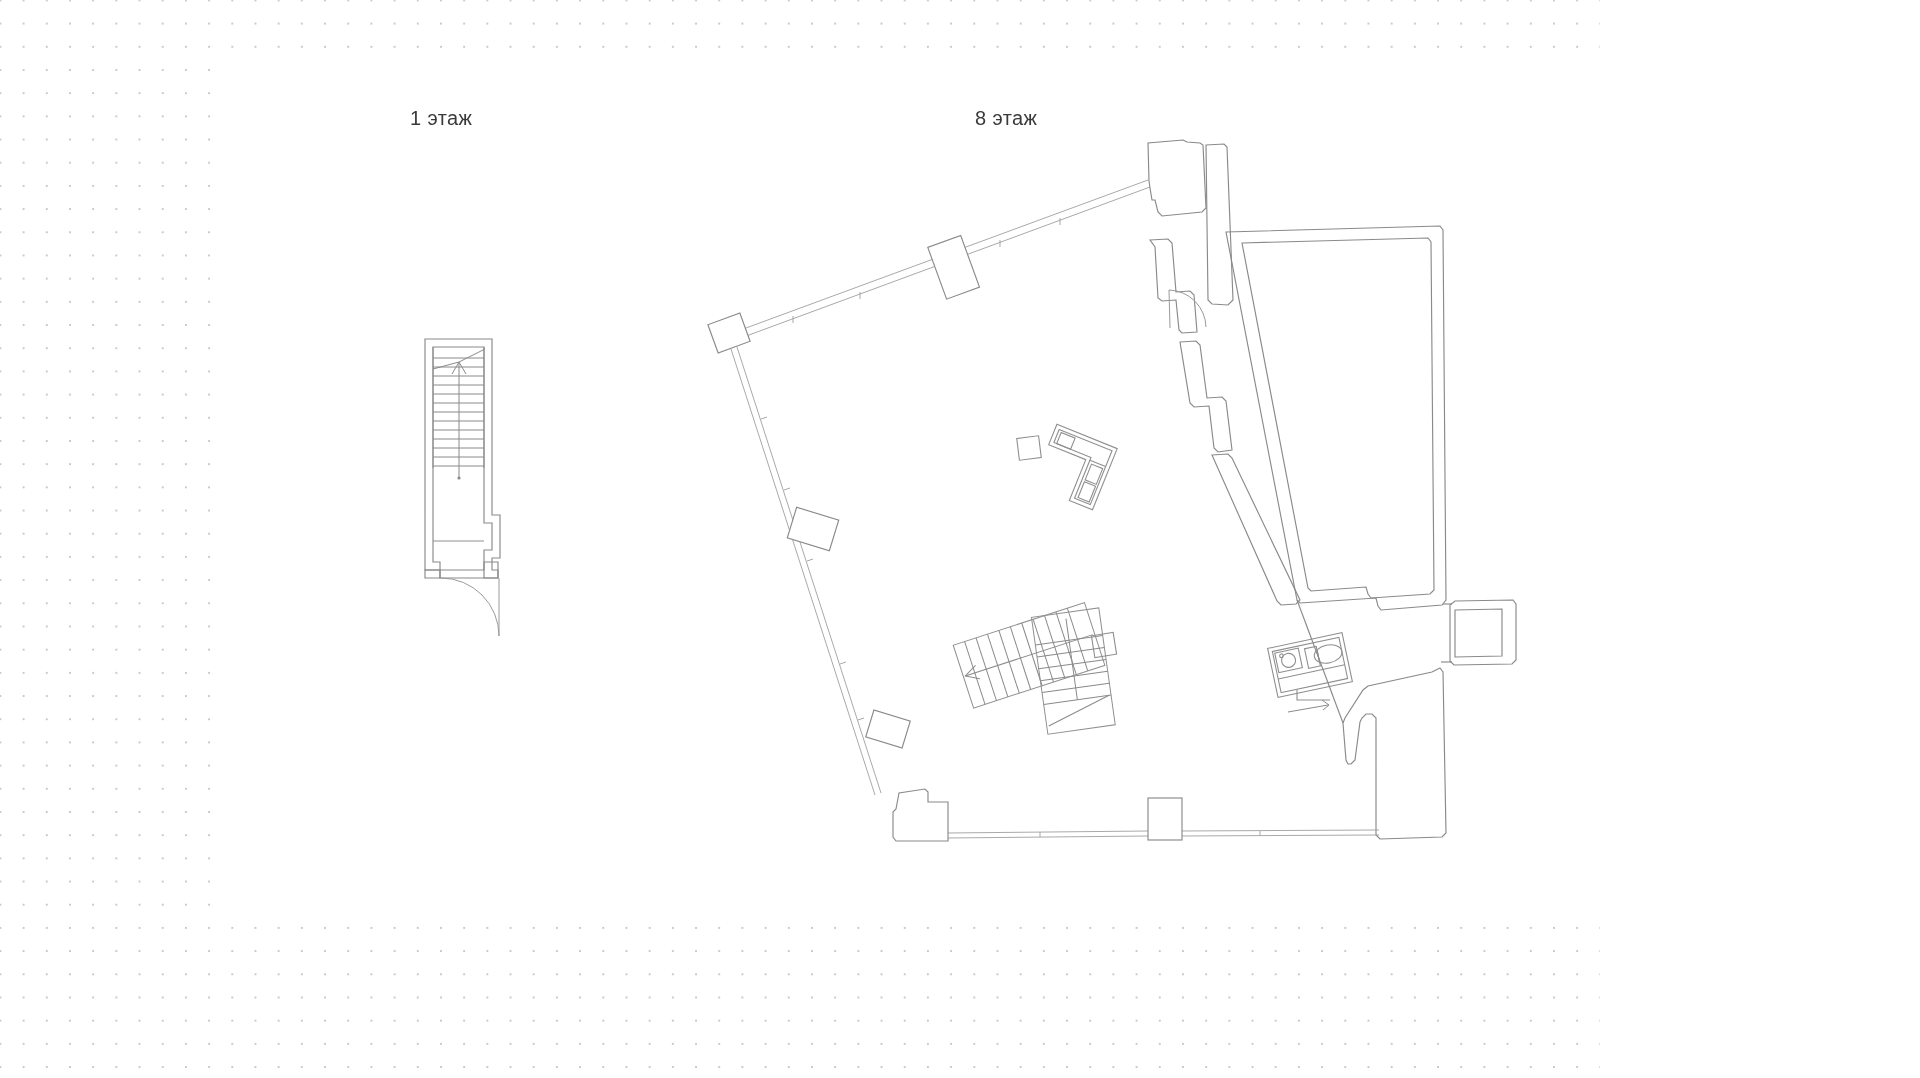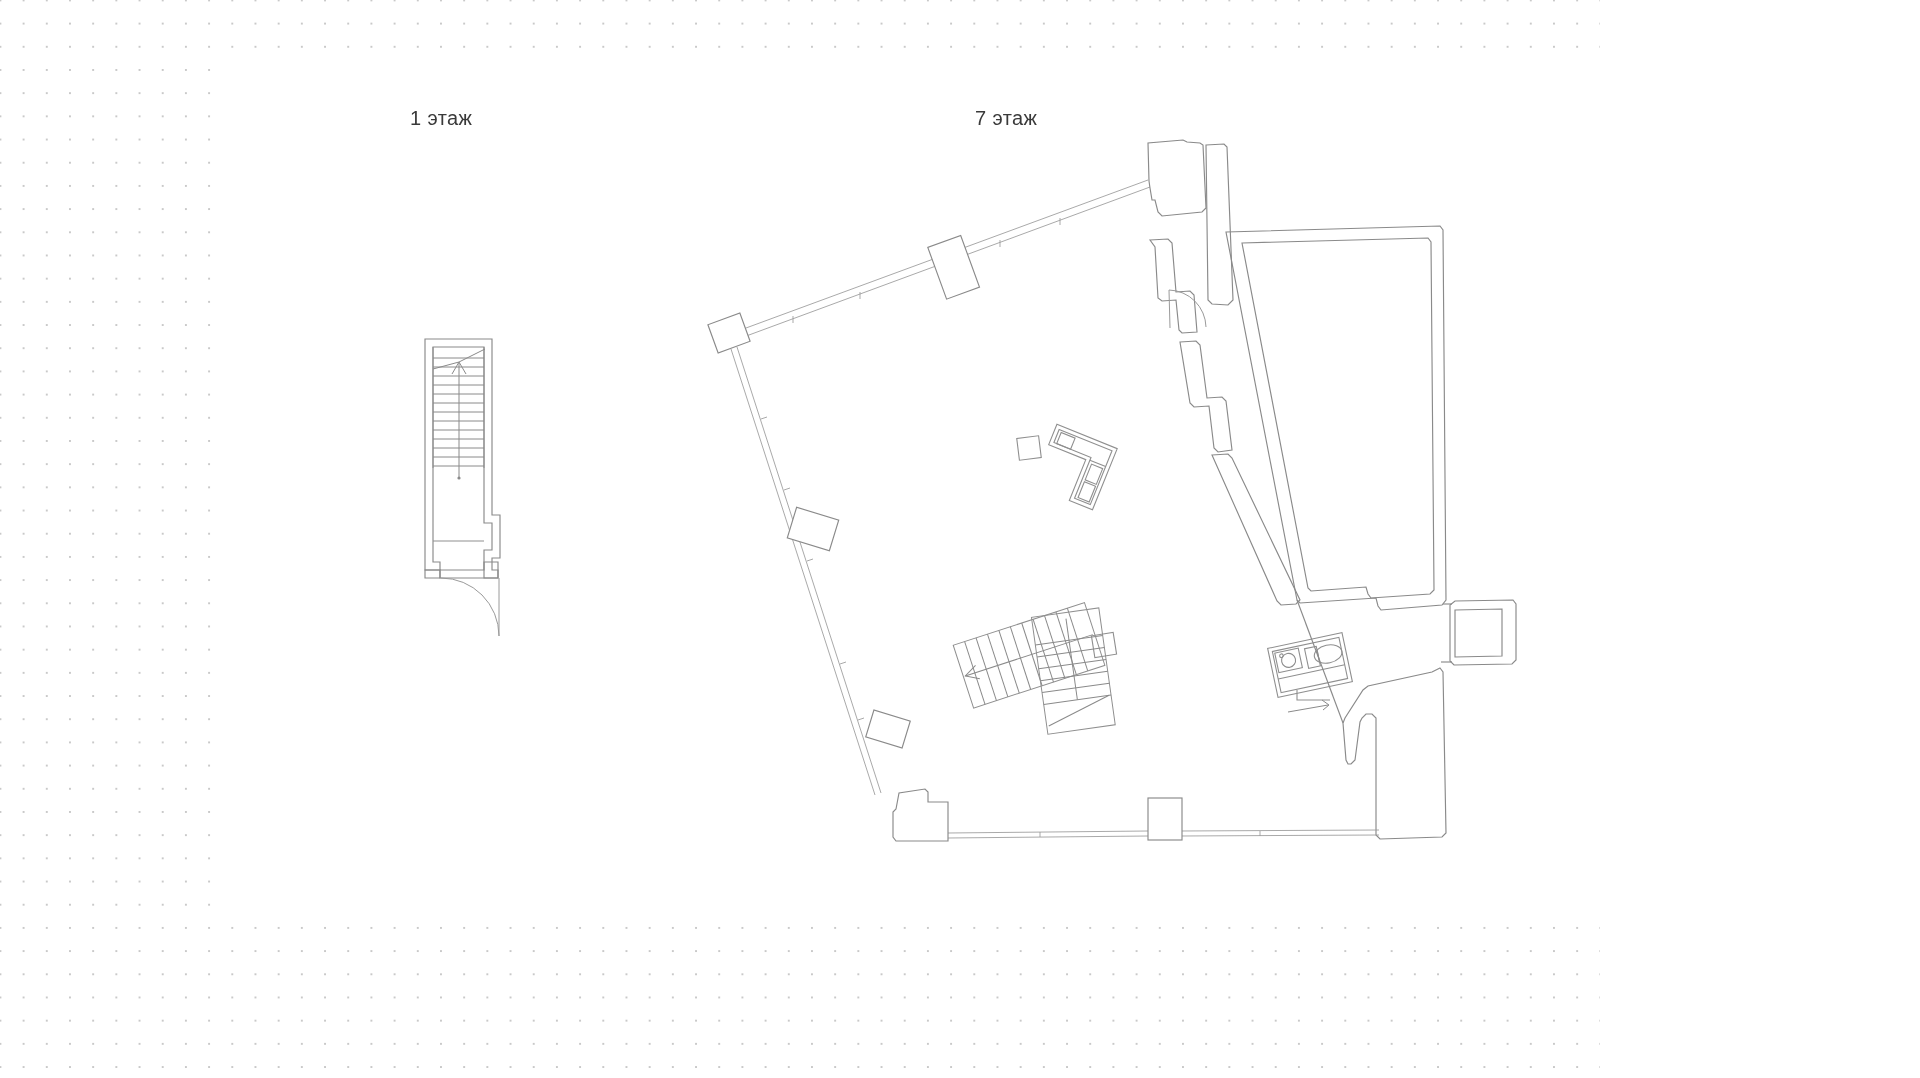--- a/index.html
+++ b/index.html
@@ -59,21 +59,21 @@
   .arrow     { fill: none; stroke: #8a8a8a; stroke-width: 1; }
 </style>
 </head>
 <body>
 
 <div id="canvas-root">
 
   <div id="sheet-mask"></div>
 
   <div class="floor-label" id="label-floor-1">1 этаж</div>
-  <div class="floor-label" id="label-floor-2">7 этаж</div>
+  <div class="floor-label" id="label-floor-2">8 этаж</div>
 
   <svg id="plan-layer" viewBox="0 0 1920 1078" xmlns="http://www.w3.org/2000/svg">
 
     <g>
 
       <path class="wall" d="M 425,339 L 492,339 L 492,515 L 500,515 L 500,558 L 492,558
                L 492,570 L 498,570 L 498,578 L 440,578 L 440,570 L 425,570 Z"></path>
 
       <path class="wall" d="M 433,347 L 484,347 L 484,523 L 492,523 L 492,550 L 484,550
                L 484,570 L 440,570 L 440,562 L 433,562 Z"></path>

